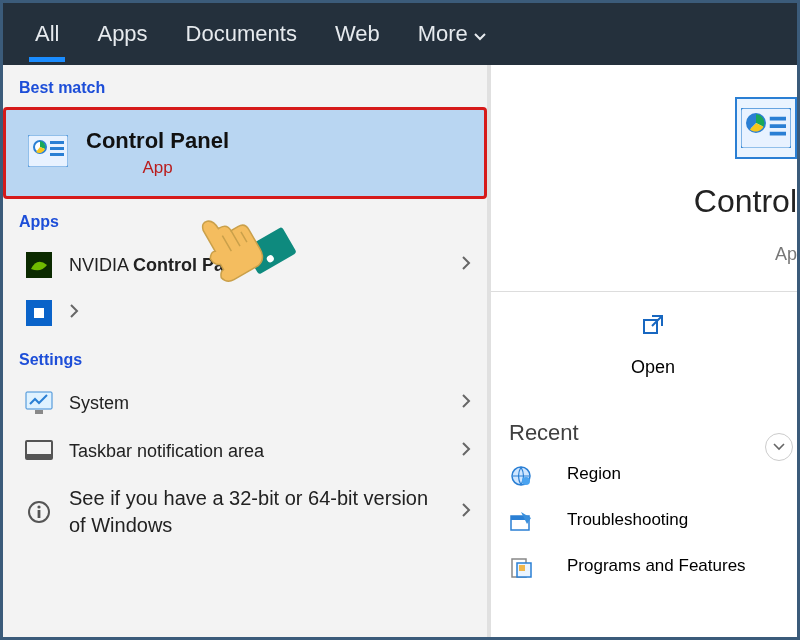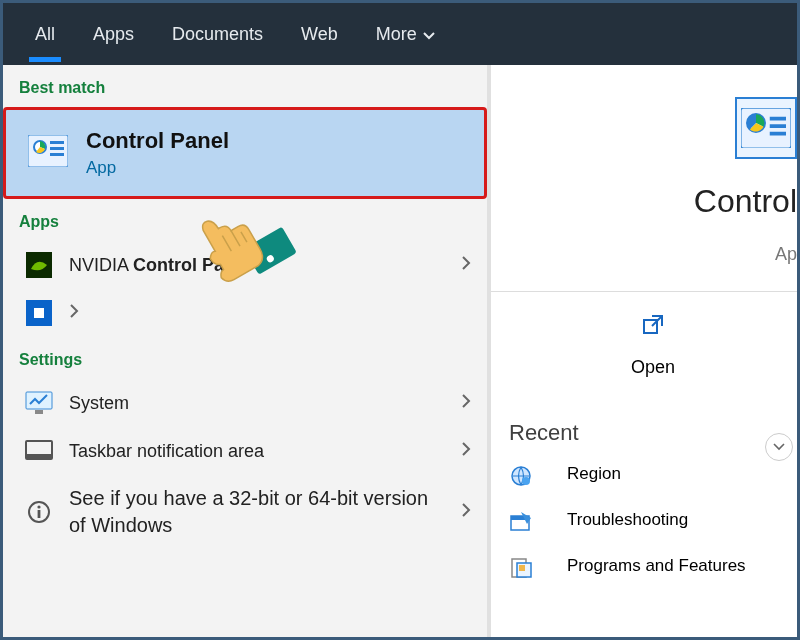--- a/index.html
+++ b/index.html
@@ -1,35 +1,35 @@
 <!DOCTYPE html>
 <html><head>
 <meta charset="utf-8">
 <style>
   * { box-sizing: border-box; margin: 0; padding: 0; }
   html, body { width: 800px; height: 640px; font-family: "Segoe UI", Arial, sans-serif; overflow: hidden; }
   .frame { width: 800px; height: 640px; border: 3px solid #3b5b7a; position: relative; background: #fff; }
 
   
   .topbar { background: #24303c; height: 62px; display: flex; align-items: center; padding-left: 28px; gap: 30px; }
-  .tab { color: #e6eaee; font-size: 18px; padding: 0 4px; height: 56px; display: flex; align-items: center; cursor: pointer; position: relative; }
+  .tab { color: #e6eaee; font-size: 22px; padding: 0 4px; height: 56px; display: flex; align-items: center; cursor: pointer; position: relative; }
   .tab.active::after { content: ""; position: absolute; bottom: 0; left: -2px; right: -2px; height: 5px; background: #1a8cff; }
   .tab .chev { margin-left: 6px; }
 
   
   .cols { display: flex; height: calc(100% - 62px); }
   .left { width: 488px; background: #f3f3f3; border-right: 4px solid #e0e0e0; display: flex; flex-direction: column; overflow: hidden; }
   .right { flex: 1; background: #fff; display: flex; flex-direction: column; padding-top: 32px; overflow: hidden; }
 
-  .sec-label { font-size: 16px; font-weight: 600; color: #15803d; padding: 14px 16px 10px 16px; }
+  .sec-label { font-size: 16px; font-weight: 600; color: #1d4ed8; padding: 14px 16px 10px 16px; }
 
   
   .bestmatch { background: #b9d6f2; padding: 18px 16px 18px 22px; display: flex; align-items: center; gap: 18px; border: 3px solid #d61a1a; border-radius: 4px; position: relative; }
   .bestmatch .title { font-size: 22px; font-weight: 700; color: #111; }
-  .bestmatch .sub { font-size: 17px; color: #0369a1; margin-top: 4px; }
+  .bestmatch .sub { font-size: 17px; color: #b91c1c; margin-top: 4px; text-align: center; }
 
   
   .hand { position: absolute; left: 174px; top: 178px; width: 120px; height: 120px; pointer-events: none; }
 
   
   .row { display: flex; align-items: center; padding: 10px 16px 10px 22px; gap: 16px; cursor: pointer; min-height: 46px; }
   .row .txt { flex: 1; font-size: 18px; color: #222; }
   .row .chev { color: #666; font-size: 18px; }
   .row .icon { width: 28px; height: 28px; display: flex; align-items: center; justify-content: center; flex-shrink: 0; }
 

